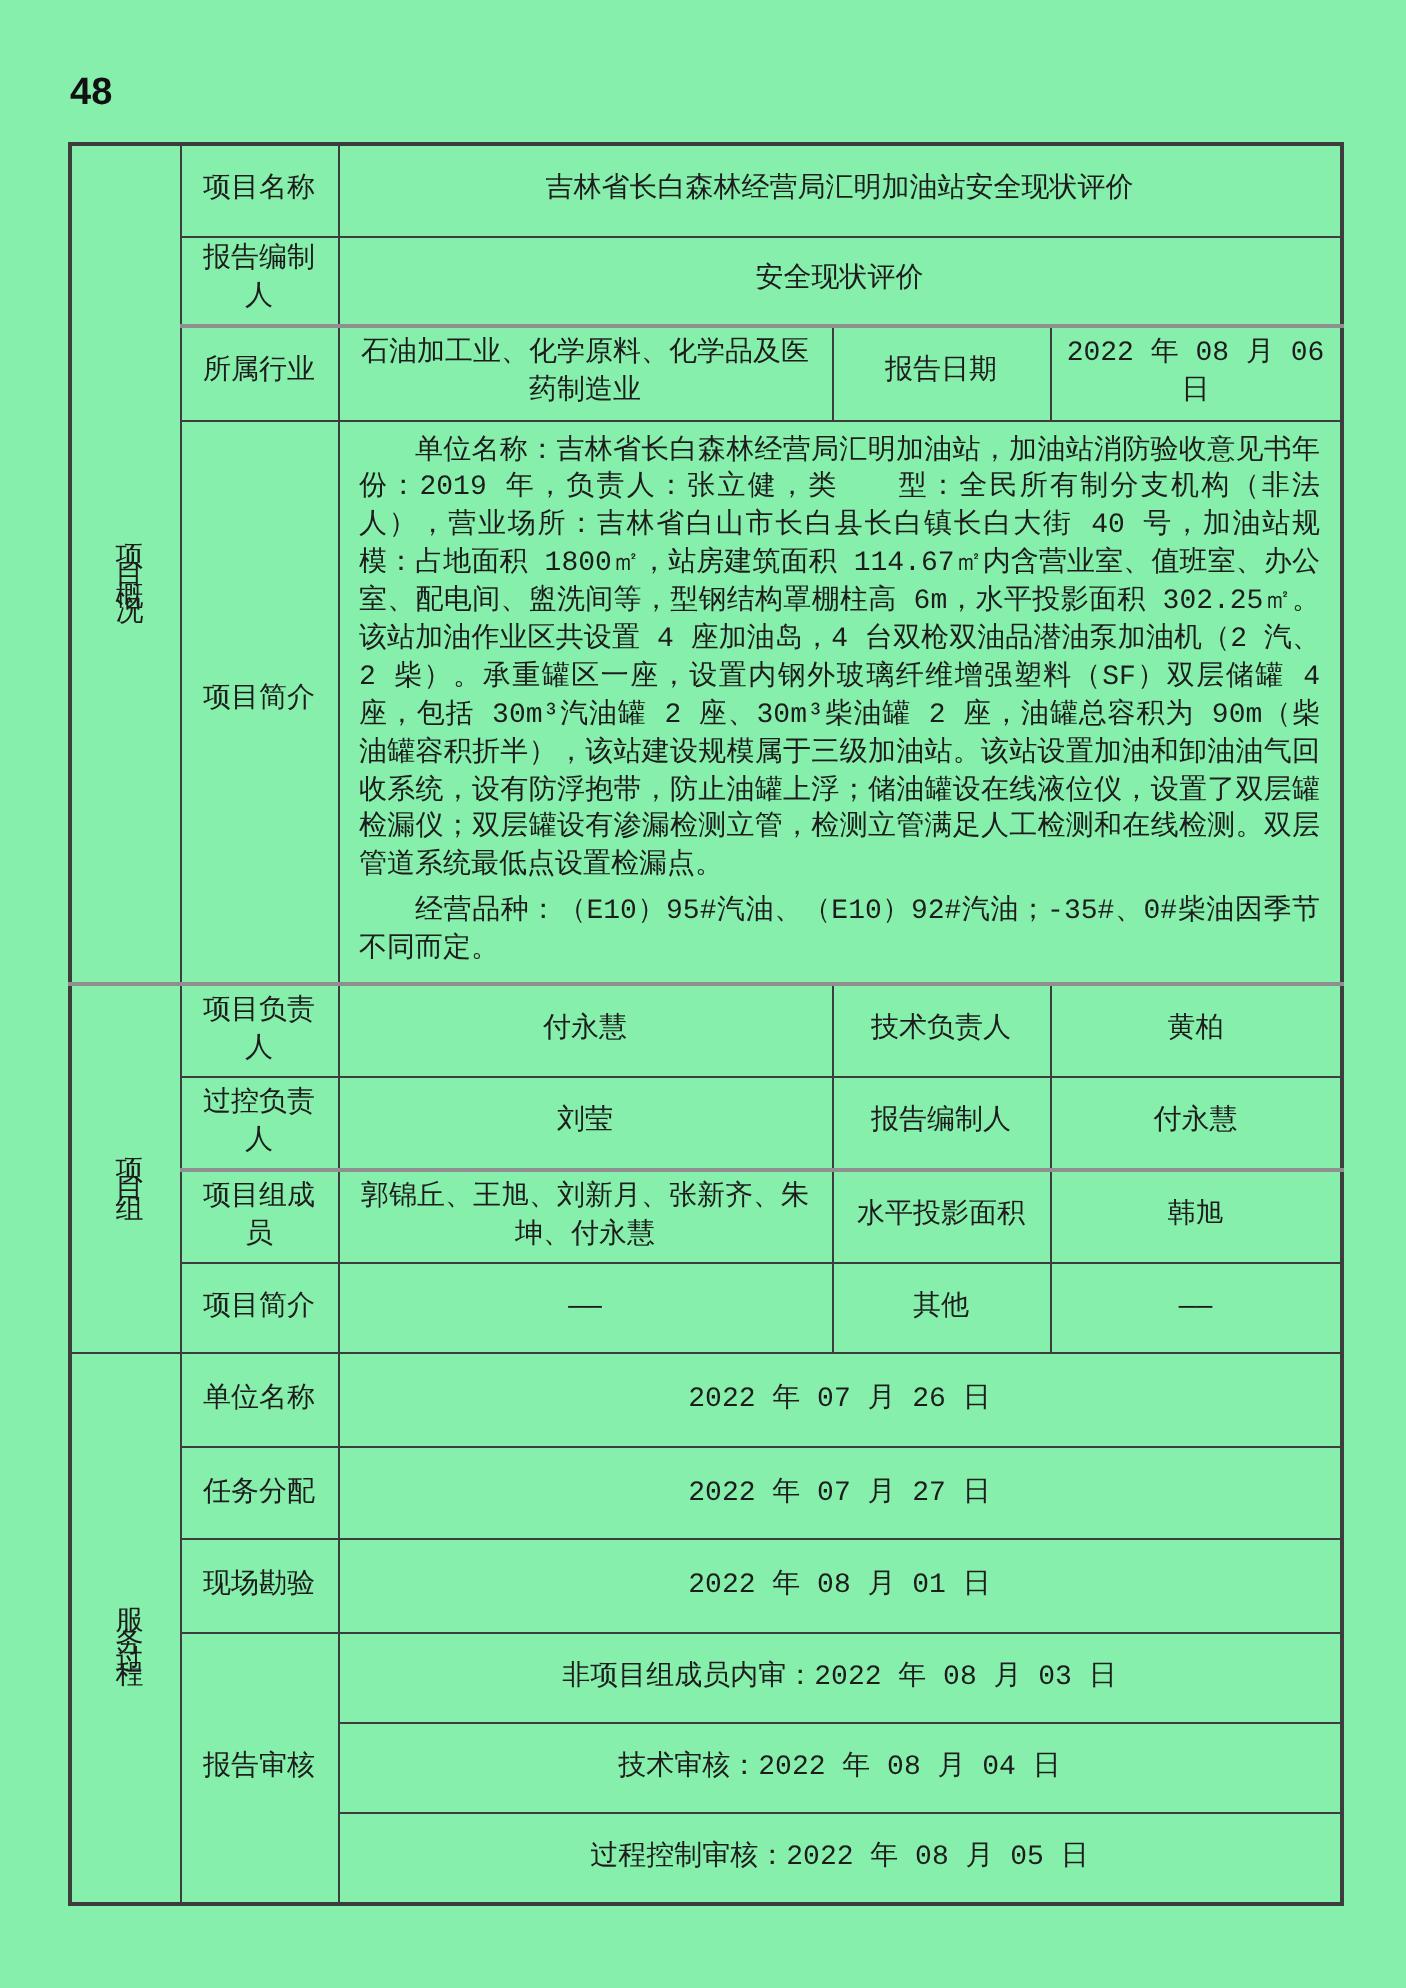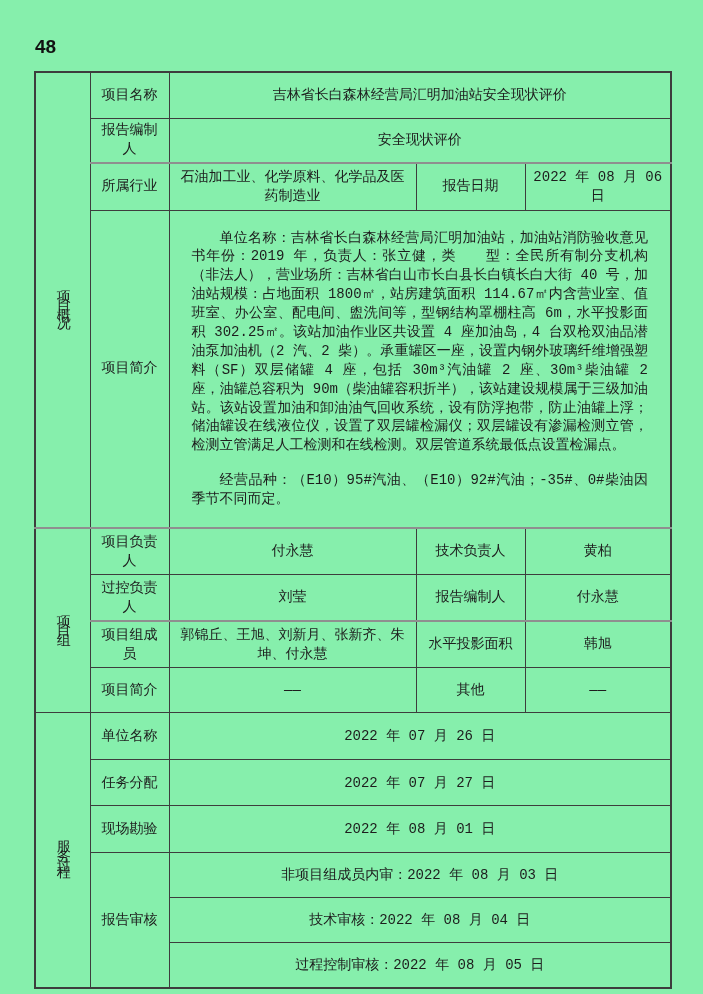--- a/index.html
+++ b/index.html
@@ -56,21 +56,21 @@
     letter-spacing: 9px;
     font-size: 14px;
   }
   td.brief {
     text-align: justify;
     padding: 10px 10px;
     line-height: 17.6px;
     font-size: 14px;
   }
   td.brief p {
-    margin: 16px;
+    margin: 4px;
     text-indent: 2em;
     text-align: justify;
   }
   td.left-val {
     text-align: left;
     padding-left: 9px;
   }
   td.review-val {
     text-align: left;
     padding-left: 12px;

